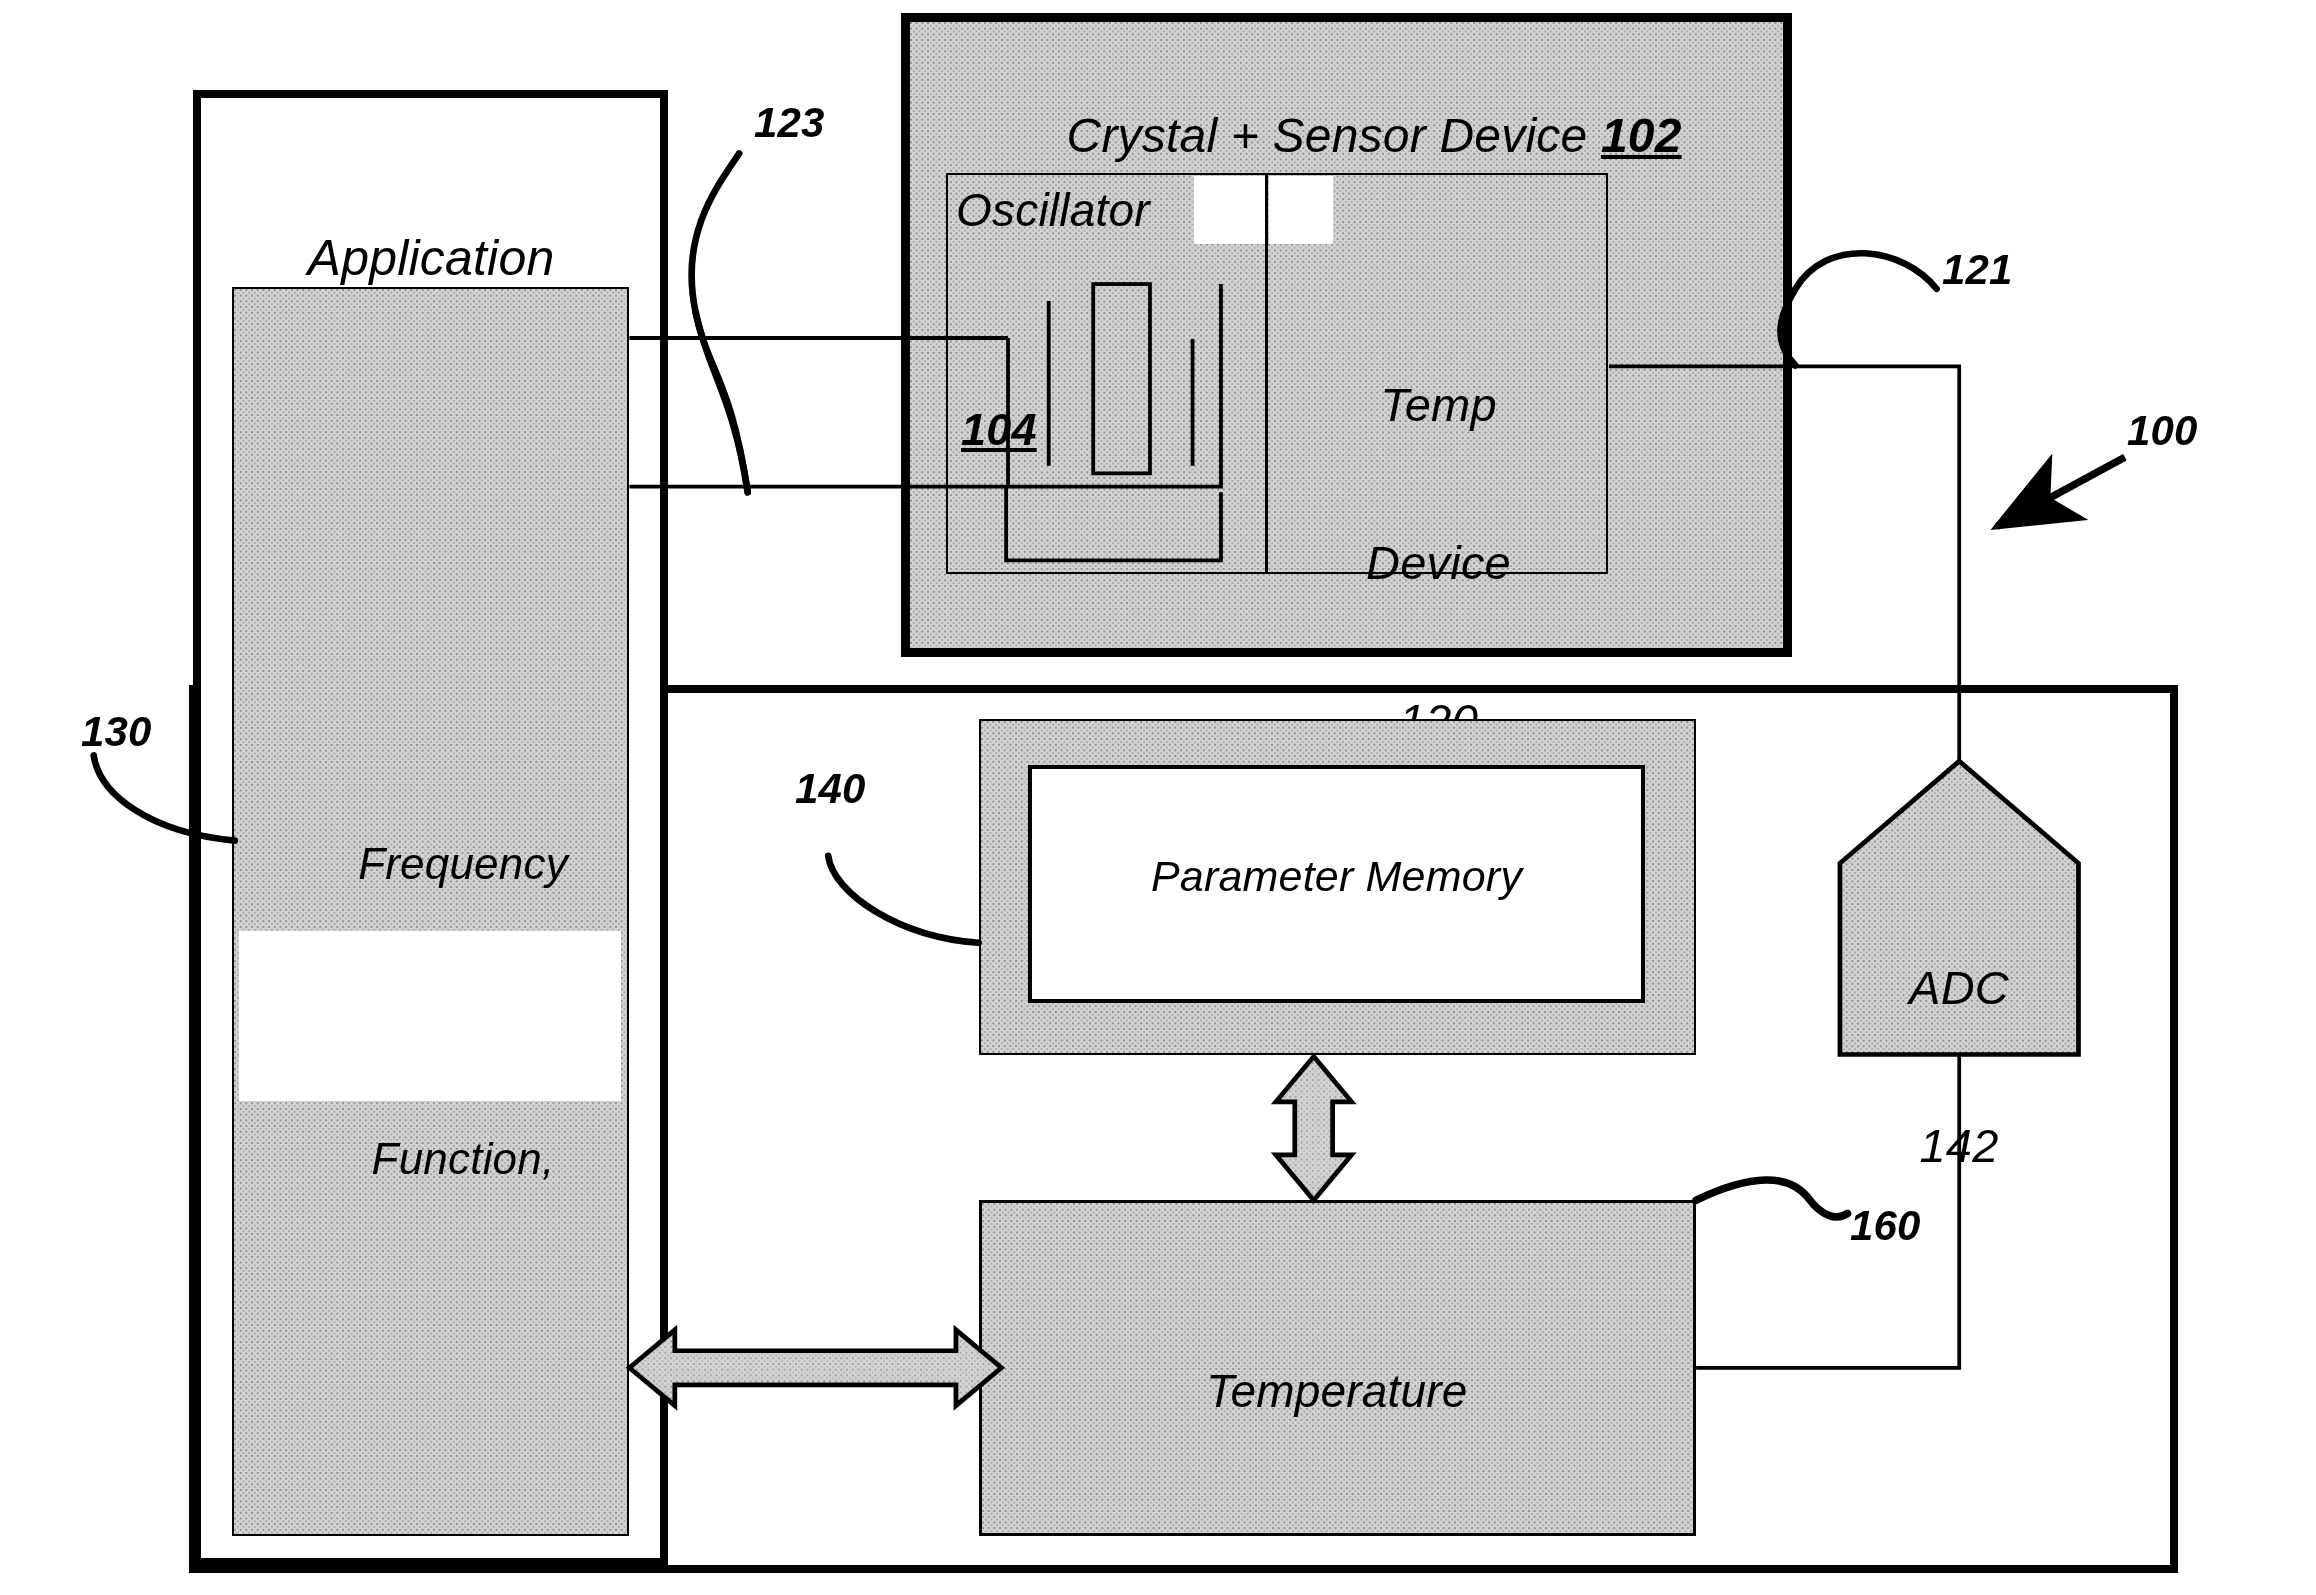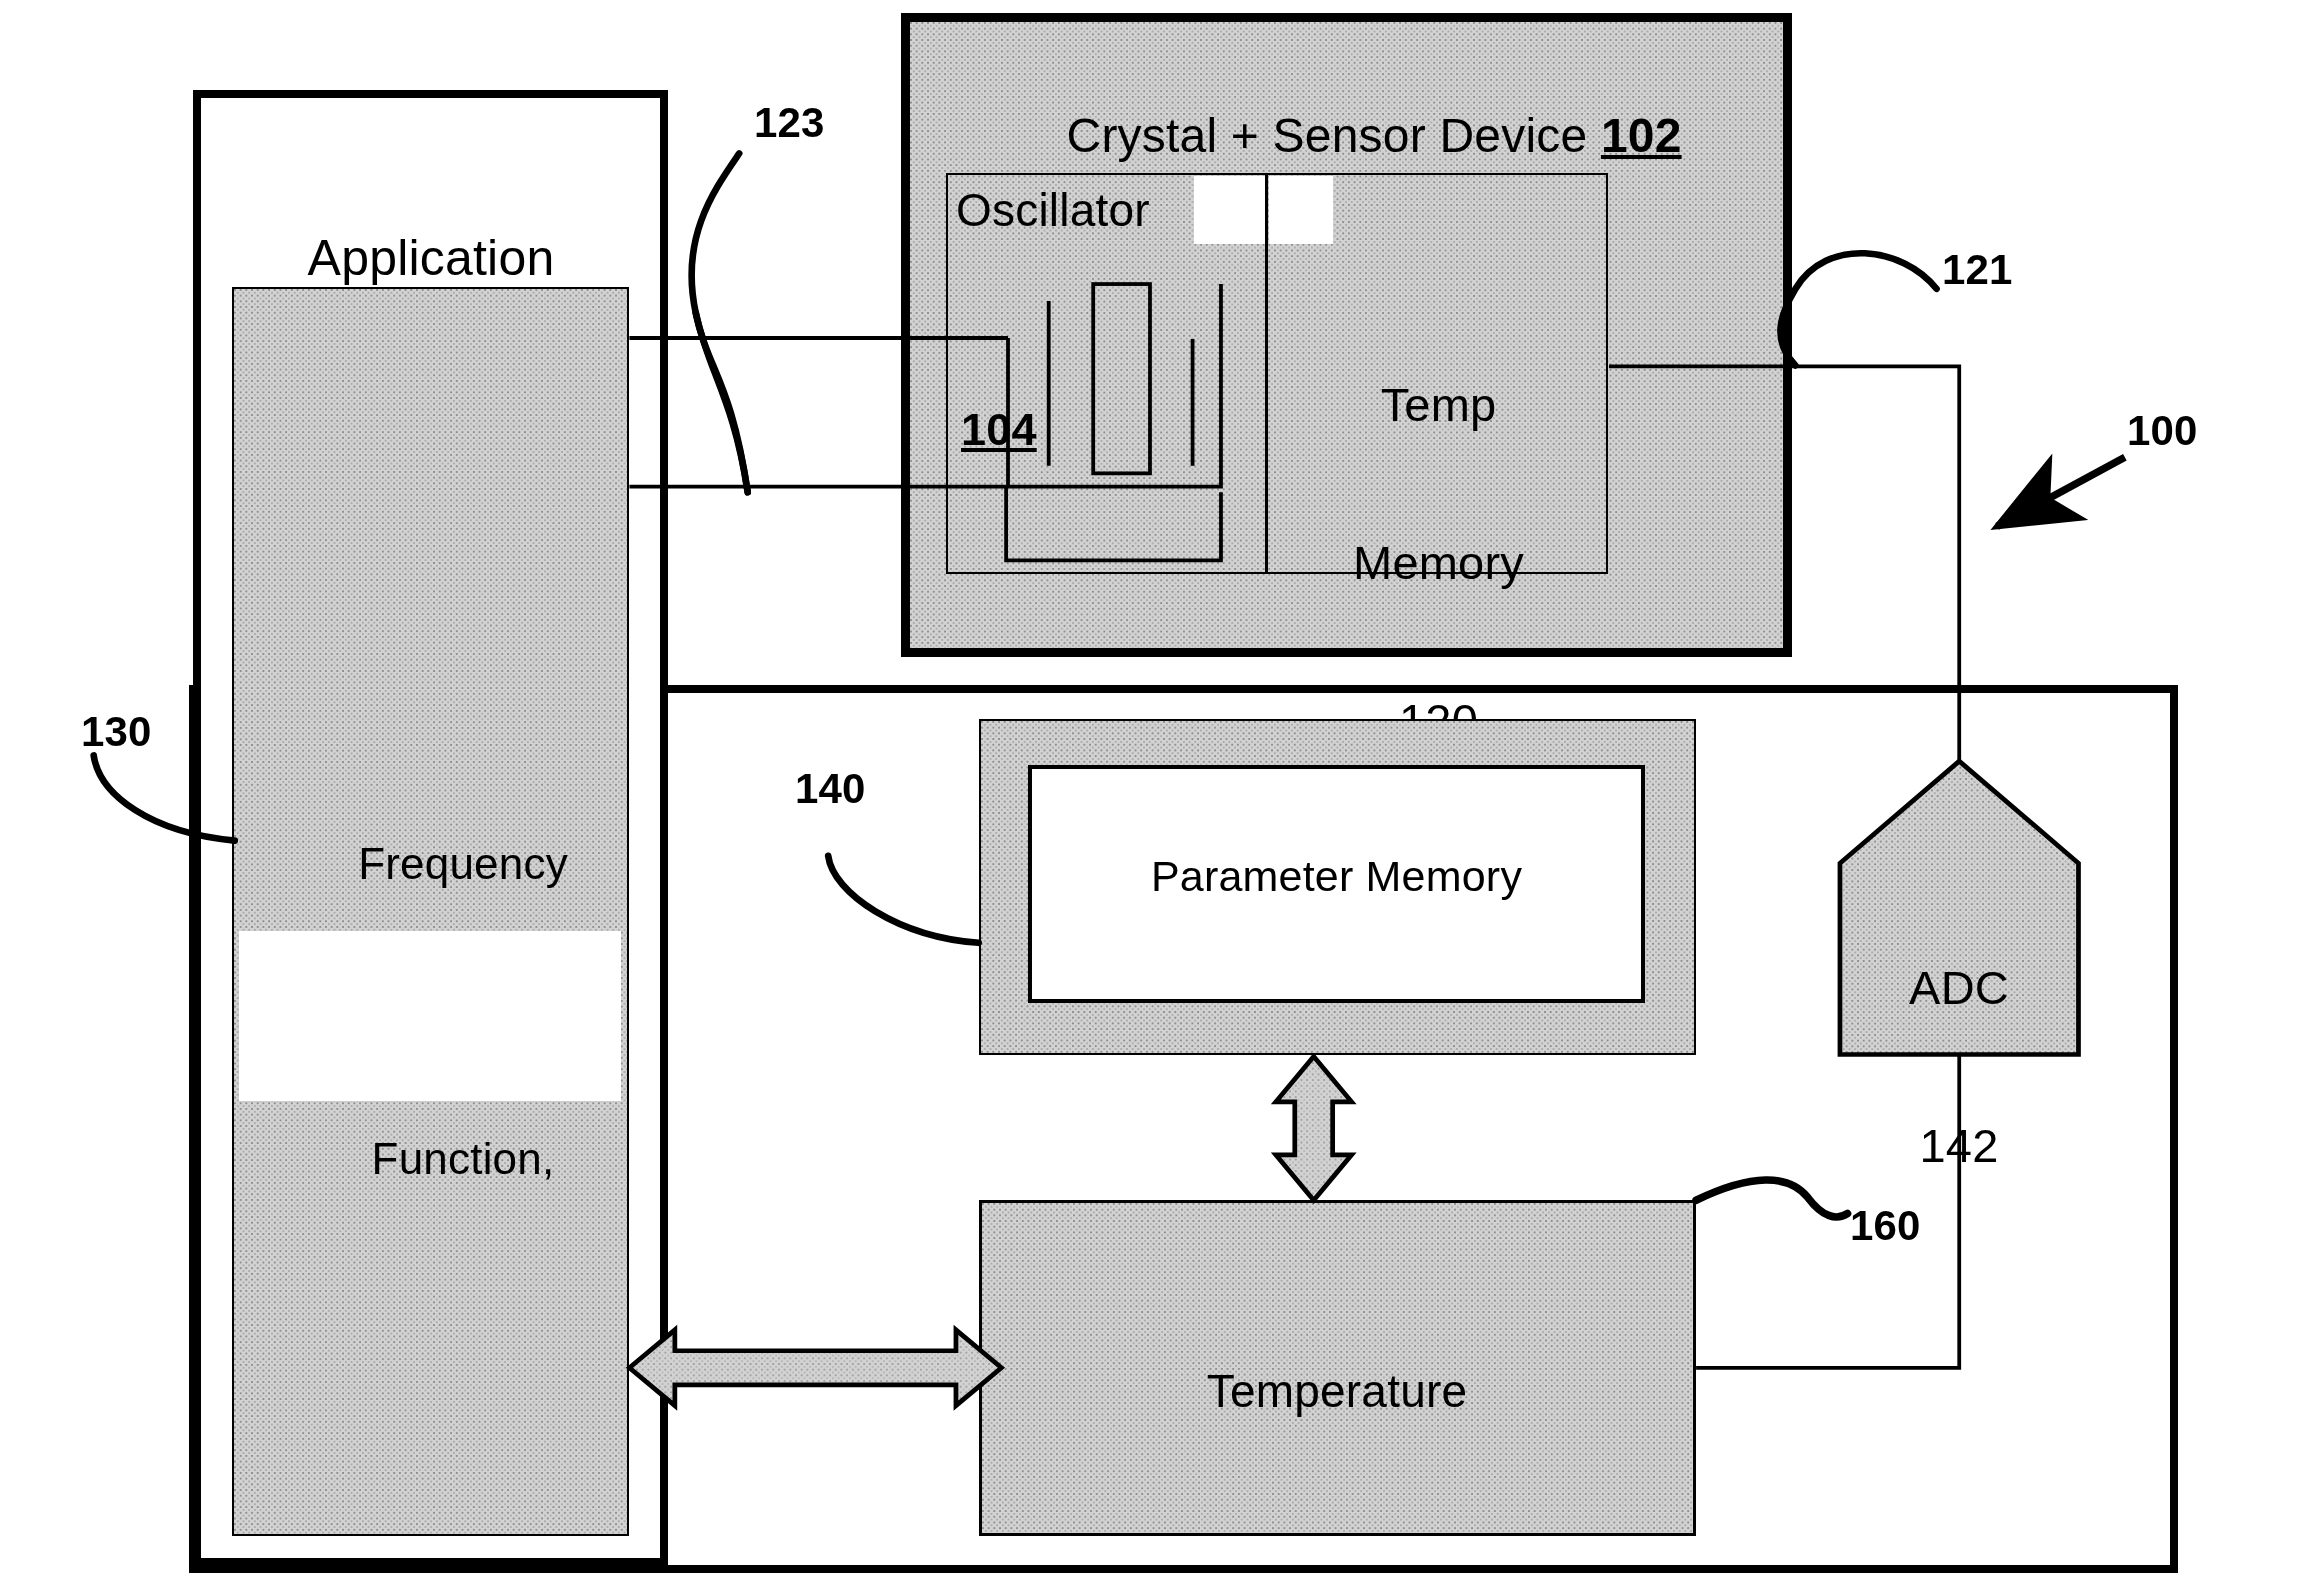--- a/index.html
+++ b/index.html
@@ -29,20 +29,21 @@
   }
   .white { background: #ffffff; }
 
   .box { position: absolute; box-sizing: border-box; }
 
   .lbl {
     position: absolute;
     white-space: pre;
     line-height: 1.12;
     letter-spacing: 0.2px;
+    font-style: italic;
   }
   .center { text-align: center; }
 
   .num-ref {
     font-weight: bold;
     font-size: 42px;
   }
   .under {
     text-decoration: underline;
     font-weight: bold;
@@ -92,21 +93,21 @@
 
   <div class="box white" style="left:1194px; top:176px; width:71px; height:68px;"></div>
   <div class="box white" style="left:1269px; top:176px; width:64px; height:68px;"></div>
 
   <div class="lbl" style="left:956px; top:185px; font-size:46px;">Oscillator</div>
 
   <div class="lbl under" style="left:961px; top:405px; font-size:45px;">104</div>
 
   <div class="lbl center" style="left:1273px; top:274px; width:331px; font-size:47px;">
     <div>Temp</div>
-    <div>Memory</div>
+    <div>Device</div>
     <div>120</div>
   </div>
 
   <div class="box gray" style="left:979px; top:719px; width:717px; height:336px; border:2.8px solid #000;"></div>
   <div class="box white" style="left:1028px; top:765px; width:617px; height:238px; border:4.7px solid #000;"></div>
   <div class="lbl center" style="left:1030px; top:852px; width:613px; font-size:43px;">Parameter Memory</div>
 
   <div class="box gray" style="left:979px; top:1200px; width:717px; height:336px; border:3.8px solid #000;"></div>
   <div class="lbl center" style="left:980px; top:1263px; width:714px; font-size:46px;">
     <div>Temperature</div>

